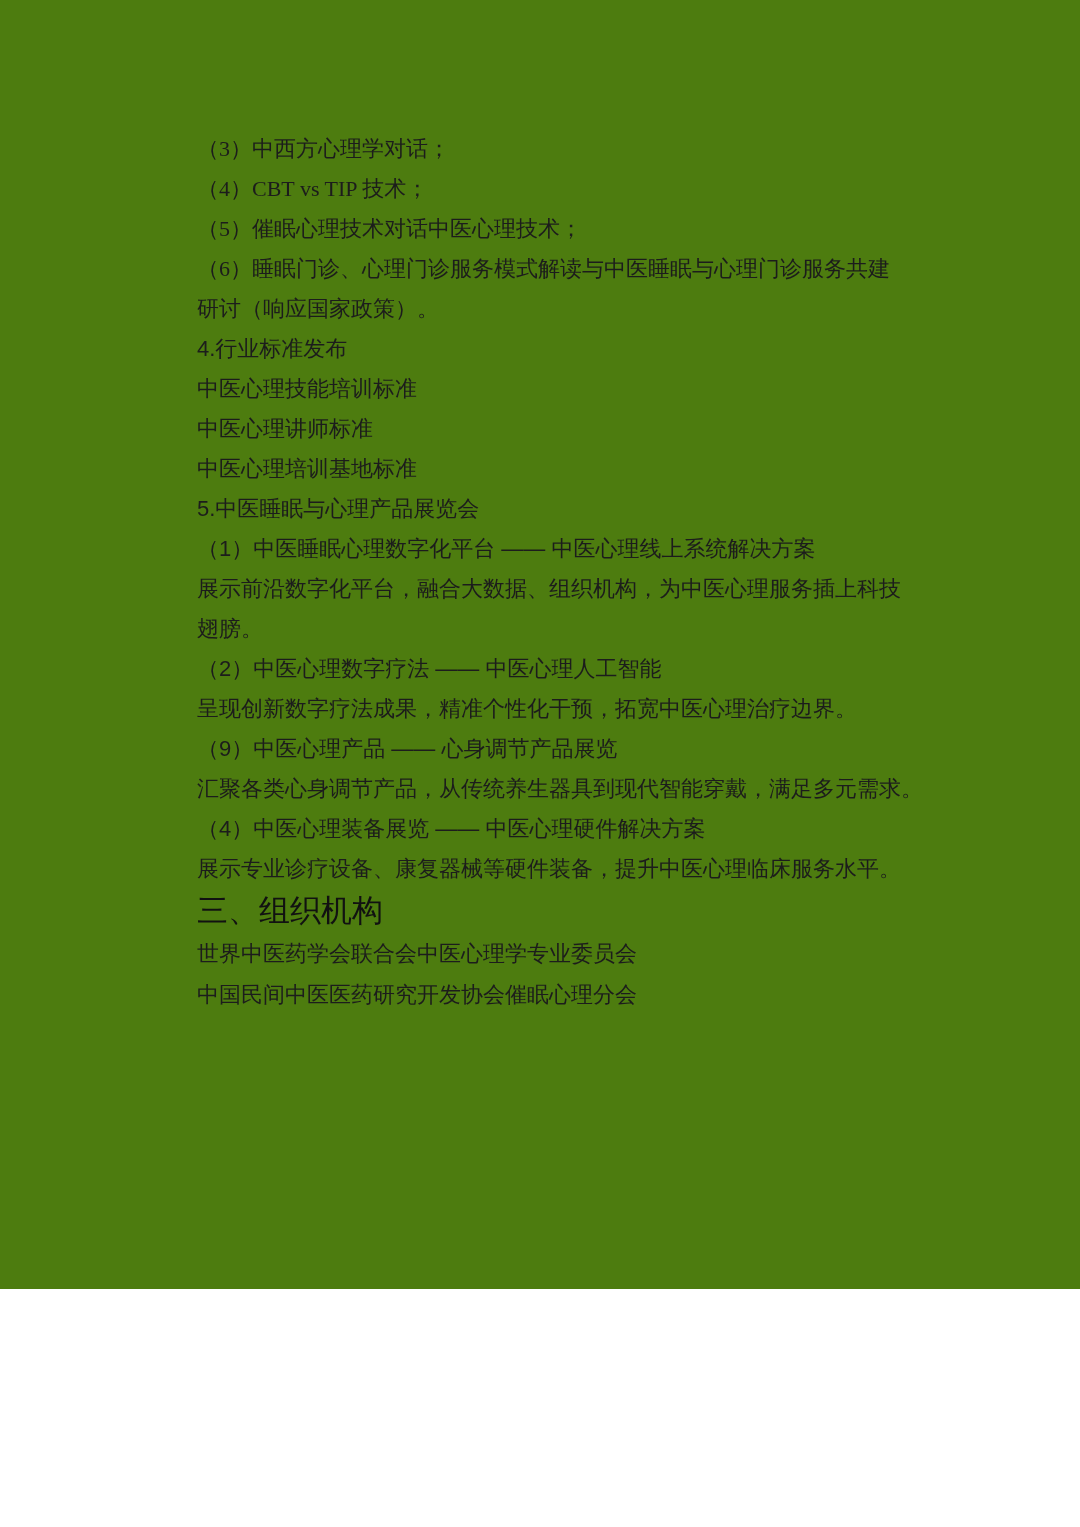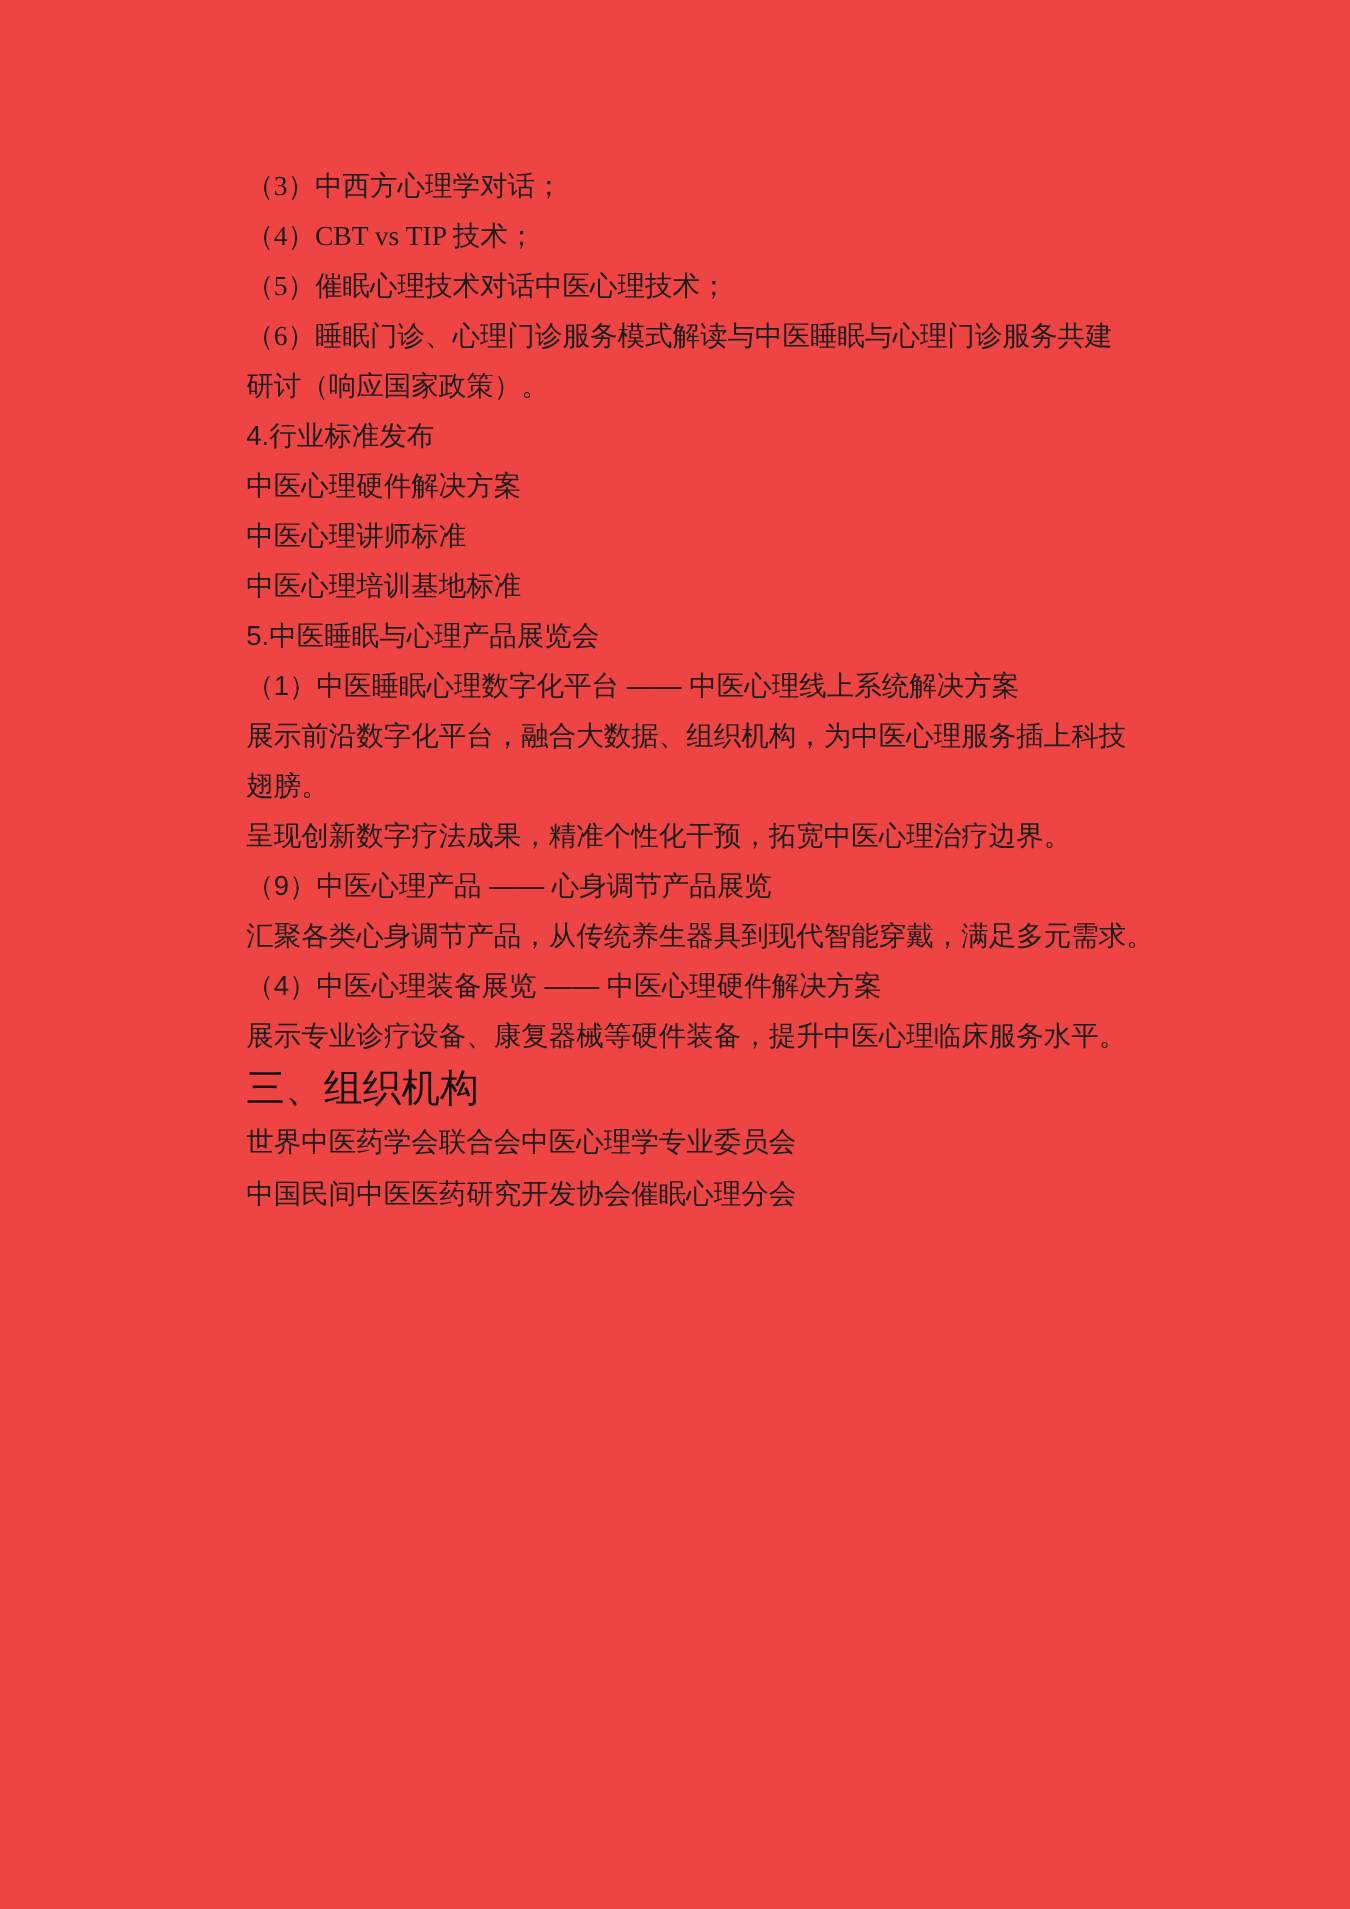--- a/index.html
+++ b/index.html
@@ -3,22 +3,22 @@
 <meta charset="utf-8">
 <style>
   html, body {
     margin: 0;
     padding: 0;
     background: #ffffff;
   }
   .page {
     position: relative;
     width: 1080px;
-    height: 1527px;
-    background: #ef4444;
+    height: 1289px;
+    background: #4d7c0f;
     overflow: hidden;
     font-family: "Liberation Serif", "DejaVu Serif", serif;
     color: #1c1c1c;
   }
   .content {
     position: absolute;
     left: 197px;
     top: 129px;
     width: 742px;
   }
@@ -87,29 +87,30 @@
 
 <div class="page">
   <div class="content">
 
     <p class="body-line">（3）中西方心理学对话；</p>
     <p class="body-line">（4）CBT vs TIP 技术；</p>
     <p class="body-line">（5）催眠心理技术对话中医心理技术；</p>
     <p class="body-line wrap-6">（6）睡眠门诊、心理门诊服务模式解读与中医睡眠与心理门诊服务共建研讨（响应国家政策）。</p>
 
     <h3 class="subhead">4.行业标准发布</h3>
-    <p class="body-line">中医心理硬件解决方案</p>
+    <p class="body-line">中医心理技能培训标准</p>
     <p class="body-line">中医心理讲师标准</p>
     <p class="body-line gap-after">中医心理培训基地标准</p>
 
     <h3 class="subhead">5.中医睡眠与心理产品展览会</h3>
 
     <h4 class="entry-title">（1）中医睡眠心理数字化平台 —— 中医心理线上系统解决方案</h4>
     <p class="body-line narrow">展示前沿数字化平台，融合大数据、组织机构，为中医心理服务插上科技翅膀。</p>
 
+    <h4 class="entry-title">（2）中医心理数字疗法 —— 中医心理人工智能</h4>
     <p class="body-line">呈现创新数字疗法成果，精准个性化干预，拓宽中医心理治疗边界。</p>
 
     <h4 class="entry-title">（9）中医心理产品 —— 心身调节产品展览</h4>
     <p class="body-line">汇聚各类心身调节产品，从传统养生器具到现代智能穿戴，满足多元需求。</p>
 
     <h4 class="entry-title mb-sm">（4）中医心理装备展览 —— 中医心理硬件解决方案</h4>
     <p class="body-line">展示专业诊疗设备、康复器械等硬件装备，提升中医心理临床服务水平。</p>
 
     <h2 class="section-heading">三、组织机构</h2>
     <p class="host-line">世界中医药学会联合会中医心理学专业委员会</p>

